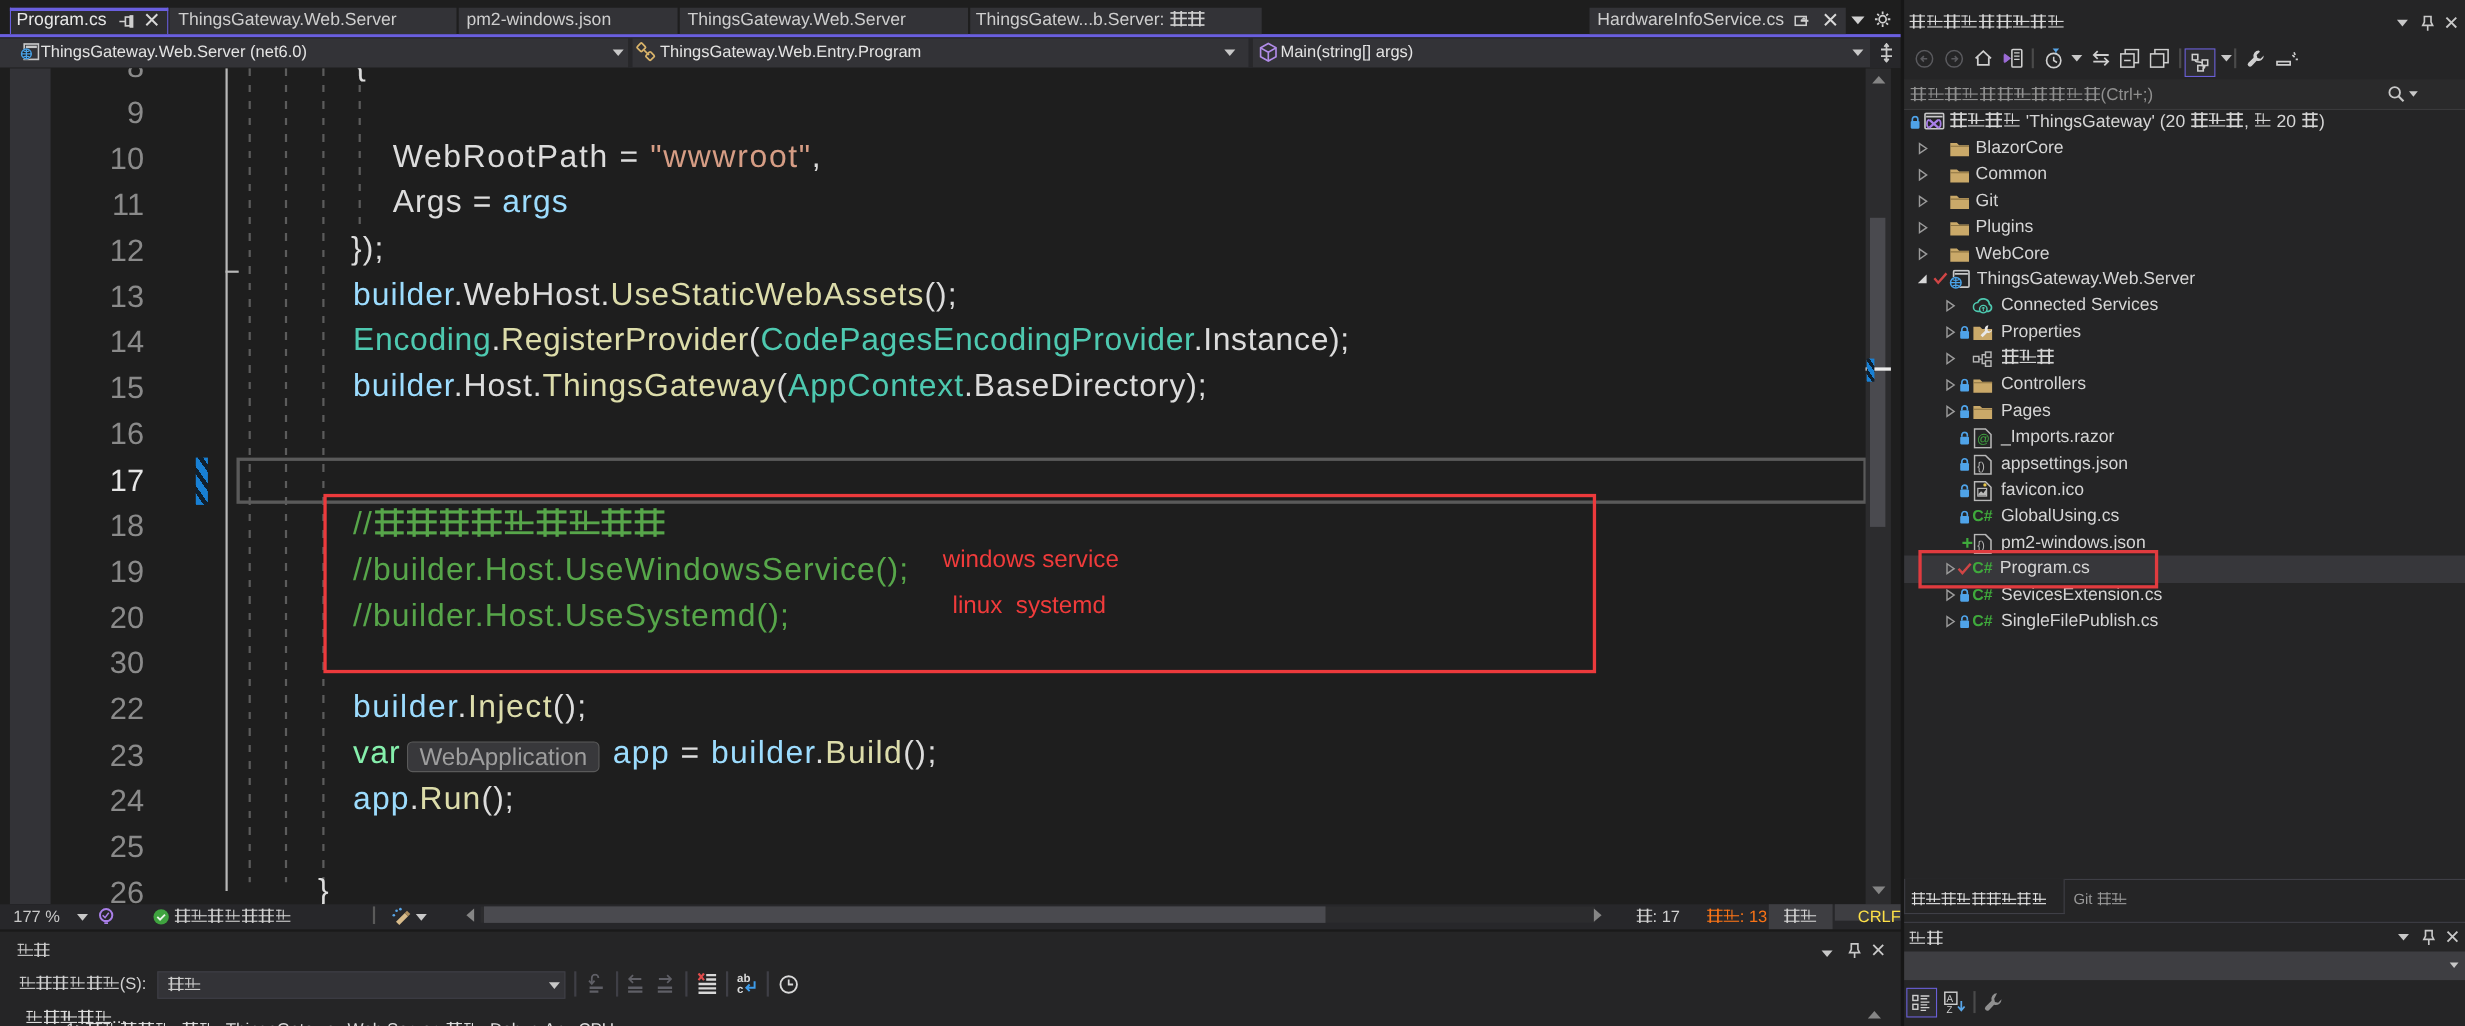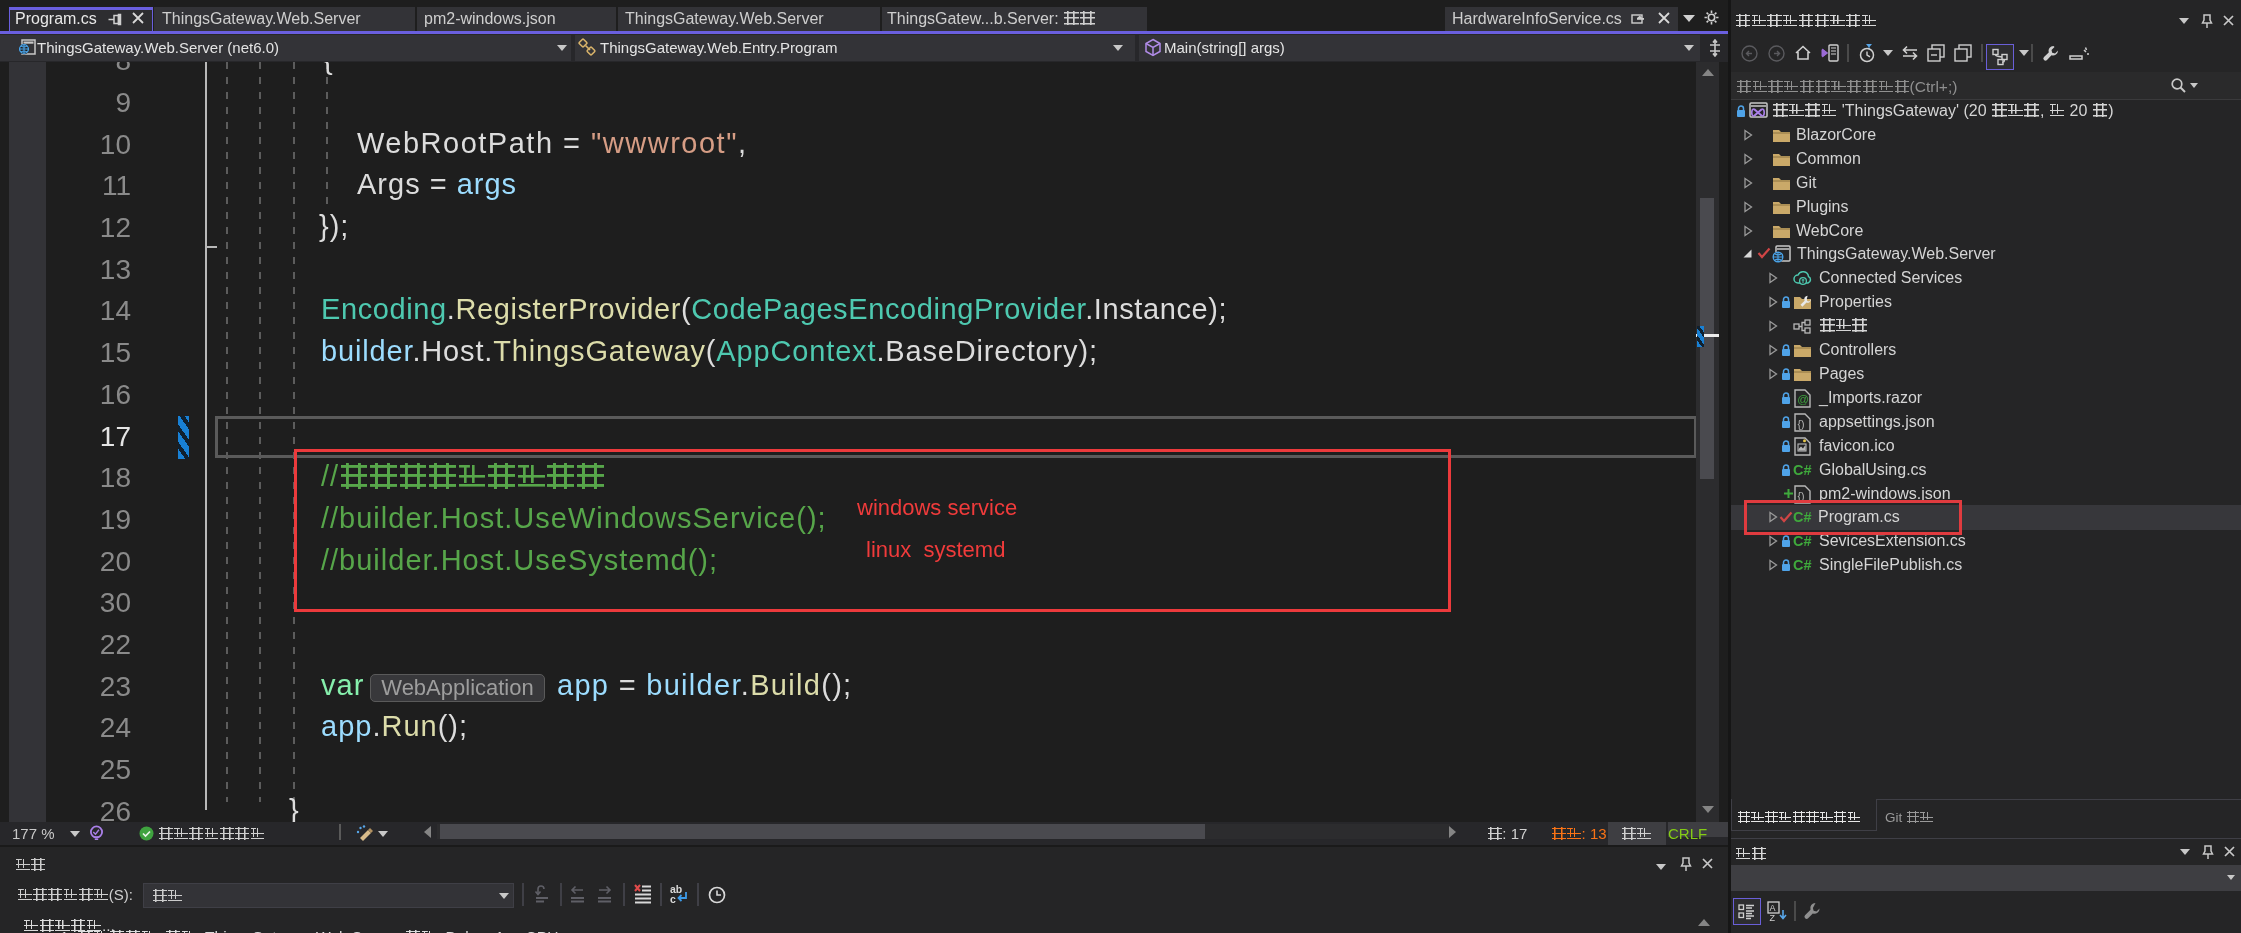--- a/index.html
+++ b/index.html
@@ -143,25 +143,27 @@
  <div class="dash" style="left:326px;top:0;height:145px"></div>
 
  <div class="abs" style="left:215px;top:354px;width:1482px;height:42px;border:3px solid #5a5a5a"></div>
 
  <div class="abs" style="left:178px;top:354px;width:11px;height:43px;background:repeating-linear-gradient(55deg,#1880d4 0 6px,#10202e 6px 10px)"></div>
 
  <div class="cl" style="left:323px;top:-22.75px">{</div>
  <div class="cl" style="left:357px;top:60.65px;letter-spacing:1.5px">WebRootPath = <span class="s">"wwwroot"</span>,</div>
  <div class="cl" style="left:357px;top:102.35px">Args = <span class="v">args</span></div>
  <div class="cl" style="left:319px;top:144.05px">});</div>
+ <div class="cl" style="left:321px;top:185.75px;letter-spacing:0.85px"><span class="v">builder</span>.WebHost.<span class="m">UseStaticWebAssets</span>();</div>
  <div class="cl" style="left:321px;top:227.45px;letter-spacing:0.6px"><span class="t">Encoding</span>.<span class="m">RegisterProvider</span>(<span class="t">CodePagesEncodingProvider</span>.Instance);</div>
  <div class="cl" style="left:321px;top:269.15px;letter-spacing:0.85px"><span class="v">builder</span>.Host.<span class="m">ThingsGateway</span>(<span class="t">AppContext</span>.BaseDirectory);</div>
  <div class="cl c" style="left:321px;top:394.25px">//<span class="z"></span><span class="z"></span><span class="z"></span><span class="z"></span><span class="z2"></span><span class="z"></span><span class="z2"></span><span class="z"></span><span class="z"></span></div>
  <div class="cl c" style="left:321px;top:435.95px">//builder.Host.UseWindowsService();</div>
  <div class="cl c" style="left:321px;top:477.65px">//builder.Host.UseSystemd();</div>
+ <div class="cl" style="left:321px;top:561.05px;letter-spacing:1.35px"><span class="v">builder</span>.<span class="m">Inject</span>();</div>
  <div class="cl" style="left:321px;top:602.75px"><span class="k">var</span></div>
  <div class="abs" style="left:370px;top:612px;width:175px;height:28px;background:#38383b;border:1.5px solid #5a5a5a;border-radius:5px;color:#9e9e9e;font-size:22px;line-height:25px;text-align:center">WebApplication</div>
  <div class="cl" style="left:557px;top:602.75px;letter-spacing:1.3px"><span class="v">app</span> = <span class="v">builder</span>.<span class="m">Build</span>();</div>
  <div class="cl" style="left:321px;top:644.45px"><span class="v">app</span>.<span class="m">Run</span>();</div>
  <div class="cl" style="left:289px;top:727.85px">}</div>
 
  <div class="abs" style="left:294px;top:387px;width:1157px;height:163px;border:3.5px solid #ec3a3c"></div>
  <div class="abs" style="left:857px;top:433px;font-size:22px;color:#f03b3b;white-space:nowrap">windows service</div>
  <div class="abs" style="left:866px;top:475px;font-size:22px;color:#f03b3b;white-space:nowrap">linux&nbsp;&nbsp;systemd</div>
 
@@ -199,21 +201,21 @@
  <div class="abs" style="left:378px;top:9px;width:0;height:0;border-left:5px solid transparent;border-right:5px solid transparent;border-top:6px solid #c8c8c8"></div>
  <div class="abs" style="left:424px;top:4px;width:0;height:0;border-top:6px solid transparent;border-bottom:6px solid transparent;border-right:7px solid #858585"></div>
  <div class="abs" style="left:437px;top:2px;width:1013px;height:15px;background:#2c2c2e"></div>
  <div class="abs" style="left:440px;top:2px;width:765px;height:15px;background:#4a4a4f"></div>
  <div class="abs" style="left:1449px;top:4px;width:0;height:0;border-top:6px solid transparent;border-bottom:6px solid transparent;border-left:7px solid #858585"></div>
  <div class="abs" style="left:1487px;top:3px;color:#d0d0d0"><span class="z"></span>: 17</div>
  <div class="abs" style="left:1551px;top:3px;color:#f97316"><span class="z"></span><span class="z2"></span>: 13</div>
  <div class="abs" style="left:1608px;top:0;width:58px;height:23px;background:#3e3e42;color:#d0d0d0">
       <span style="position:absolute;left:13px;top:3px"><span class="z"></span><span class="z2"></span></span>
     </div>
- <div class="abs" style="left:1668px;top:0;width:60px;height:15px;background:#3e3e42;color:#84cc16;text-align:left;line-height:23px">CRLF</div>
+ <div class="abs" style="left:1668px;top:0;width:60px;height:15px;background:#3e3e42;color:#fde047;text-align:right;line-height:23px">CRLF</div>
 </div>
 
 <div id="output" style="position:absolute;left:0;top:845px;width:1731px;height:88px;background:#252526;border-top:2px solid #1a1a1a;font-size:15px;color:#cccccc;overflow:hidden">
  <div class="abs" style="left:15px;top:9px"><span class="z2"></span><span class="z"></span></div>
  <div class="abs" style="left:1656px;top:17px;width:0;height:0;border-left:5.5px solid transparent;border-right:5.5px solid transparent;border-top:6.5px solid #c8c8c8"></div>
  <svg class="abs" style="left:1679px;top:9px" width="14" height="16" viewBox="0 0 14 16">
       <g stroke="#c8c8c8" stroke-width="1.5" fill="none">
         <path d="M7 10 v5"></path>
         <path d="M4 2 h6 v5 l1.5 3 h-9 L4 7 z"></path>
       </g>

